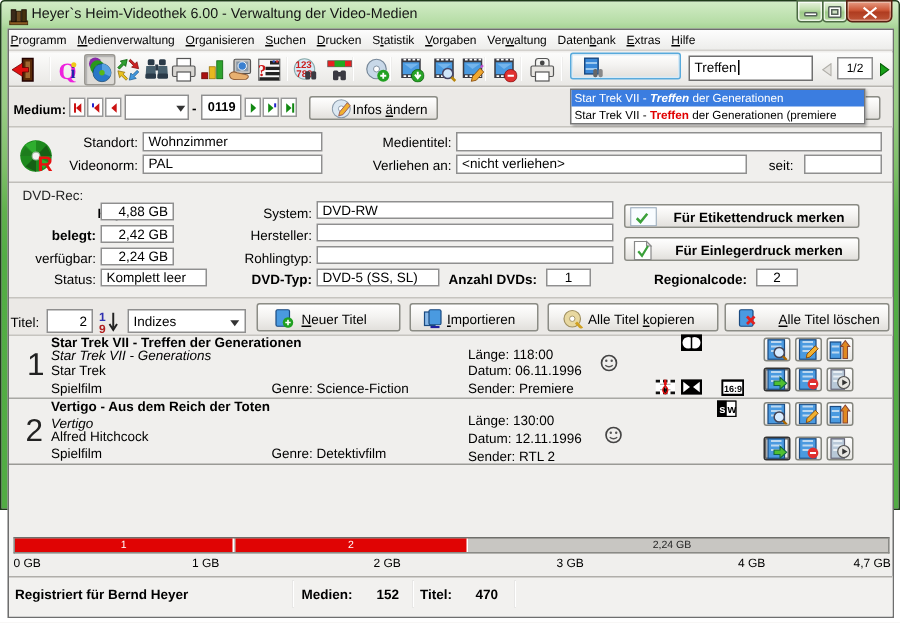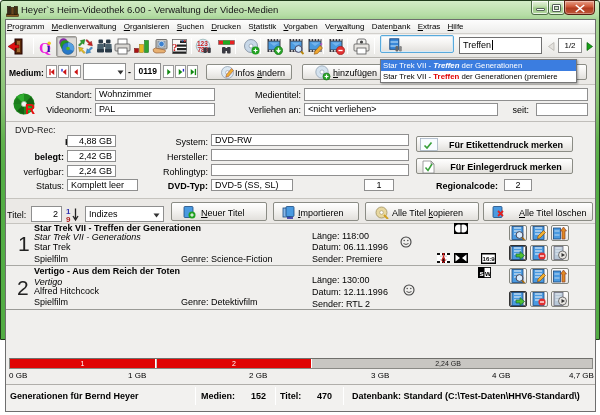--- a/index.html
+++ b/index.html
@@ -224,29 +224,20 @@
           </svg></div>
       <div class="btn" style="left:200px;top:5px;width:86px;height:16px;">
         <svg class="abs" style="left:14px;top:0px;" width="15" height="15" viewBox="0 0 15 15">
             <circle cx="6.5" cy="7.5" r="6" fill="#dce8f2" stroke="#8899aa" stroke-width="0.7"></circle>
             <circle cx="6.5" cy="7.5" r="1.9" fill="#fff" stroke="#8899aa" stroke-width="0.6"></circle>
             <path d="M5.5 9.5 L10.5 3.5 L12.5 5.5 L7.5 11.5 L4.8 12.2 Z" fill="#f0b030" stroke="#955" stroke-width="0.6"></path>
           </svg>
         <span style="position:absolute;left:28px;top:3px;">Infos <u>ä</u>ndern</span>
       </div>
       <div class="btn" style="left:495px;top:5px;width:86px;height:16px;"></div>
-      <div class="btn" style="left:296px;top:5px;width:80px;height:16px;">
-        <svg class="abs" style="left:12px;top:0px;" width="16" height="16" viewBox="0 0 16 16">
-            <circle cx="7" cy="7" r="6.2" fill="#d4e2ee" stroke="#8899aa" stroke-width="0.7"></circle>
-            <circle cx="7" cy="7" r="2" fill="#fff" stroke="#8899aa" stroke-width="0.6"></circle>
-            <circle cx="11.5" cy="11.5" r="3.6" fill="#28a428" stroke="#0c5c0c" stroke-width="0.5"></circle>
-            <path d="M11.5 9.6 v3.8 M9.6 11.5 h3.8" stroke="#fff" stroke-width="1.2"></path>
-          </svg>
-        <span style="position:absolute;left:30px;top:3px;"><u>h</u>inzufügen</span>
-      </div>
     </div>
 
     <div id="formarea" class="abs" style="left:0;top:66px;width:589px;height:42px;">
       <svg class="abs" style="left:7px;top:7px;" width="23" height="22" viewBox="0 0 23 22">
         <circle cx="11" cy="11" r="10.5" fill="#1e8a1e"></circle>
         <path d="M11 0.5 L11 11 L3.5 3.5 Z" fill="#2fae2f"></path>
           <path d="M21.5 11 L11 11 L18 3.8 Z" fill="#156015"></path>
         <path d="M11 21.5 L11 11 L4 18 Z" fill="#156015"></path>
           <path d="M0.5 11 L11 11 L4 5.5 Z" fill="#1d7c1d"></path>
         <path d="M16 19.5 L11 11 L19.5 15.5 Z" fill="#2fae2f"></path>
@@ -276,20 +267,21 @@
       <div class="lbl" style="left:0;top:59px;width:58px;text-align:right;">Status:</div>
       <div class="inp" style="left:61px;top:57px;width:71px;height:12px;">Komplett leer</div>
       <div class="lbl" style="left:100px;top:15px;width:102px;text-align:right;">System:</div>
       <div class="inp" style="left:205px;top:12px;width:198px;height:12px;">DVD-RW</div>
       <div class="lbl" style="left:100px;top:30px;width:102px;text-align:right;">Hersteller:</div>
       <div class="inp" style="left:205px;top:27px;width:198px;height:12px;"></div>
       <div class="lbl" style="left:100px;top:45px;width:102px;text-align:right;">Rohlingtyp:</div>
       <div class="inp" style="left:205px;top:42px;width:198px;height:12px;"></div>
       <div class="lbl" style="left:100px;top:59px;width:102px;text-align:right;font-weight:bold;">DVD-Typ:</div>
       <div class="inp" style="left:205px;top:57px;width:82px;height:12px;">DVD-5 (SS, SL)</div>
+      <div class="lbl" style="left:250px;top:59px;width:102px;text-align:right;font-weight:bold;">Anzahl DVDs:</div>
       <div class="inp" style="left:358px;top:57px;width:30px;height:12px;text-align:center;">1</div>
       <div class="btn" style="left:410px;top:36px;width:157px;height:16px;">
         <svg class="abs" style="left:4px;top:1px;" width="15" height="14" viewBox="0 0 15 14">
             <path d="M2 1 L10 1 L13 4 L13 13 L2 13 Z" fill="#fff" stroke="#888" stroke-width="0.8"></path>
             <path d="M10 1 L10 4 L13 4 Z" fill="#ddd" stroke="#888" stroke-width="0.7"></path>
             <path d="M4.5 7.5 L7 10.5 L11 4" stroke="#3aa03a" stroke-width="1.5" fill="none"></path>
           </svg>
         <span style="position:absolute;left:24px;top:3px;width:130px;text-align:center;font-weight:bold;">Für Einlegerdruck merken</span>
       </div>
       <div class="btn" style="left:410px;top:14px;width:157px;height:16px;">
@@ -484,29 +476,28 @@
       </div>
       <div class="lbl" style="left:3px;top:56px;font-size:8px;">0 GB</div>
       <div class="lbl" style="left:122px;top:56px;font-size:8px;">1 GB</div>
       <div class="lbl" style="left:243px;top:56px;font-size:8px;">2 GB</div>
       <div class="lbl" style="left:365px;top:56px;font-size:8px;">3 GB</div>
       <div class="lbl" style="left:486px;top:56px;font-size:8px;">4 GB</div>
       <div class="lbl" style="left:563px;top:56px;font-size:8px;">4,7 GB</div>
     </div>
 
     <div id="statusbar" class="abs" style="left:0;top:364px;width:589px;height:27px;background:#f2f1ef;border-top:1px solid #b0aeaa;">
-      <div class="lbl" style="left:4px;top:6px;font-weight:bold;">Generationen für Bernd Heyer</div>
+      <div class="lbl" style="left:4px;top:6px;font-weight:bold;">Registriert für Bernd Heyer</div>
       <div class="abs" style="left:189px;top:2px;width:1px;height:18px;background:#b0aeaa;border-right:1px solid #fff;"></div>
       <div class="lbl" style="left:195px;top:6px;font-weight:bold;">Medien:</div>
       <div class="lbl" style="left:245px;top:6px;font-weight:bold;">152</div>
       <div class="abs" style="left:269px;top:2px;width:1px;height:18px;background:#b0aeaa;border-right:1px solid #fff;"></div>
       <div class="lbl" style="left:274px;top:6px;font-weight:bold;">Titel:</div>
       <div class="lbl" style="left:311px;top:6px;font-weight:bold;">470</div>
       <div class="abs" style="left:337px;top:2px;width:1px;height:18px;background:#b0aeaa;border-right:1px solid #fff;"></div>
-      <div class="lbl" style="left:346px;top:6px;font-weight:bold;">Datenbank: Standard (C:\Test-Daten\HHV6-Standard\)</div>
     </div>
 
     <div id="dropdown" class="abs" style="left:374px;top:39px;width:197px;height:24px;background:#fff;border:1px solid #777;box-shadow:1px 1px 2px rgba(0,0,0,0.35);z-index:50;">
       <div class="abs" style="left:0;top:0;width:195px;height:11px;background:#3b7de0;color:#fff;font-size:7.8px;line-height:11px;padding-left:2px;white-space:nowrap;overflow:hidden;">Star Trek VII - <b><i>Treffen</i></b> der Generationen</div>
       <div class="abs" style="left:0;top:11px;width:195px;height:11px;color:#000;font-size:7.8px;line-height:11px;padding-left:2px;white-space:nowrap;overflow:hidden;">Star Trek VII - <b style="color:#e00000;">Treffen</b> der Generationen (premiere</div>
     </div>
   </div>
 </div>
 
 </body></html>

